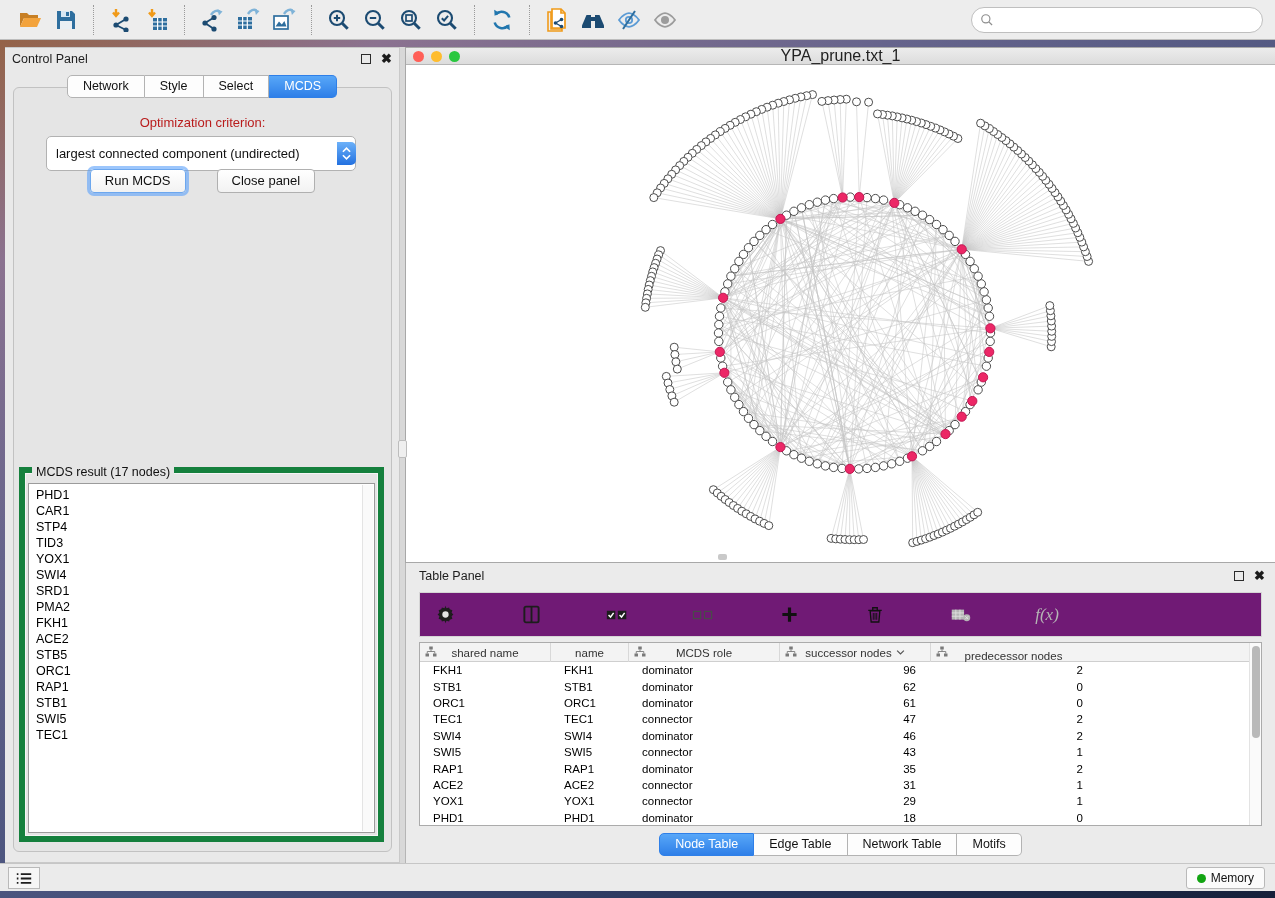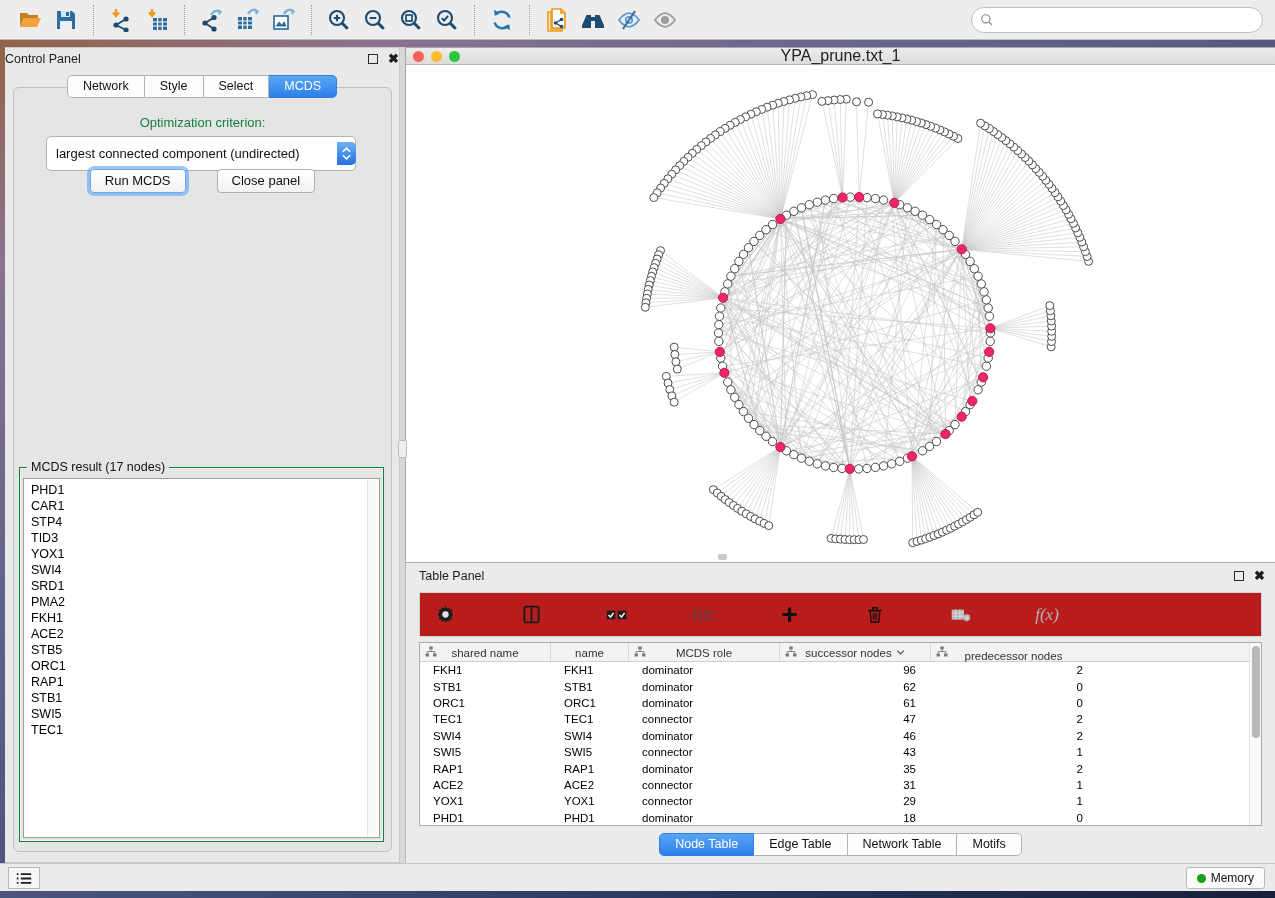--- a/index.html
+++ b/index.html
@@ -14,44 +14,44 @@
     background:#ededed; border-bottom:1px solid #bdbdbd; display:flex; align-items:center; padding-left:12px; }
   .tbtn { width:36px; height:32px; display:flex; align-items:center; justify-content:center; border-radius:4px; }
   .tb-sep { width:0; height:30px; border-left:1px dotted #9a9a9a; margin:0 9px; }
   .toolbar-search { position:absolute; right:12px; top:7px; width:292px; height:26px; background:#fff;
     border:1px solid #bfbfbf; border-radius:13px; display:flex; align-items:center; padding-left:8px; }
   .toolbar-search input { border:none; outline:none; flex:1; font-size:12px; background:transparent; height:20px; }
   
   .control-panel { position:absolute; left:5px; top:47px; width:395px; height:816px; background:#e9e9e9;
     border:1px solid #c9c9c9; border-left:none; }
   .cp-header { position:absolute; top:1px; left:0; right:0; height:20px; display:flex; align-items:center;
-    padding:0 0; font-size:12.5px; color:#1d1d1d; }
+    padding:0 7px; font-size:12.5px; color:#1d1d1d; }
   .panel-title { flex:1; }
   .float-ico { width:10px; height:10px; border:1.6px solid #2b2b2b; margin-right:10px; }
   .close-ico { font-size:13px; font-weight:bold; color:#1b1b1b; line-height:10px; }
   .cp-tabs { position:absolute; top:27px; left:0; right:0; display:flex; justify-content:center; z-index:3; }
   .tab { font-size:12.5px; color:#111; background:#fdfdfd; border:1px solid #b3b3b3; border-left:none;
     padding:3px 15px 4px; }
   .tab.first { border-left:1px solid #b3b3b3; border-radius:5px 0 0 5px; }
   .tab.last { border-radius:0 5px 5px 0; }
   .tab.active { background:linear-gradient(#58a7f8,#2e7fe8); color:#fff; border-color:#2e7fe8; }
   .cp-pane { position:absolute; left:8px; top:39px; width:379px; bottom:10px;
     background:#e5e5e5; border:1px solid #c2c2c2; border-radius:6px; }
-  .opt-label { position:absolute; top:27px; left:0; right:0; text-align:center; font-size:13px; color:#15803d; }
+  .opt-label { position:absolute; top:27px; left:0; right:0; text-align:center; font-size:13px; color:#b91c1c; }
   .dropdown { position:absolute; left:32px; top:48px; width:310px; height:35px; background:#fff;
     border:1px solid #b2b2b2; border-radius:5px; display:flex; align-items:center; }
   .dropdown .dd-text { flex:1; font-size:13px; padding-left:9px; color:#111; white-space:nowrap; }
   .dd-stepper { width:19px; height:23px; margin-right:-1px; border-radius:0 5px 5px 0;
     background:linear-gradient(#6cb1f9,#2371e0); display:flex; flex-direction:column; align-items:center; justify-content:center; }
   .dd-stepper svg { display:block; }
   .btn-row { position:absolute; top:81px; left:0; right:0; display:flex; justify-content:center; gap:31px; }
   .mac-btn { font-size:13px; color:#111; background:linear-gradient(#ffffff,#f2f2f2); border:1px solid #b0b0b0;
     border-radius:4px; padding:3px 14px 4px; }
   .mac-btn.focused { box-shadow:0 0 0 3px rgba(90,160,250,.6); border-color:#6ca7ee; }
-  .mcds-box { position:absolute; left:5px; right:7px; top:379px; bottom:9px; border:1px solid #15803d;
+  .mcds-box { position:absolute; left:5px; right:7px; top:379px; bottom:9px; border:6px solid #15803d;
     box-shadow:inset 0 0 0 1px rgba(255,255,255,.6);padding-left:28px; }
   .mcds-legend { position:absolute; top:-8px; left:7px; background:#e5e5e5; padding:0 4px; font-size:12.5px; color:#111; }
   .mcds-list { position:absolute; left:3px; right:3px; top:10px; bottom:3px; background:#fff;
     border:1px solid #9b9b9b; font-size:12.5px; line-height:16px; padding:3px 0 0 7px; overflow:hidden; }
   .mcds-scroll { position:absolute; top:1px; bottom:1px; right:1px; width:11px; background:#fafafa; border-left:1px solid #e4e4e4; }
   .mcds-item { color:#000; }
   
   .v-divider { position:absolute; left:400px; top:47px; width:5px; height:816px; background:#d8d8d8; }
   .v-handle { position:absolute; left:398px; top:440px; width:9px; height:18px; background:#efefef;
     border:1px solid #bdbdbd; border-radius:2px; z-index:4; }
@@ -65,21 +65,21 @@
   .tl.red{ background:#ff5f57; } .tl.yellow{ background:#febc2e; } .tl.green{ background:#29c73f; }
   .net-title { position:absolute; left:0; right:0; text-align:center; font-size:16px; color:#222; }
   .net-canvas { position:absolute; left:0; top:17px; right:0; bottom:0; background:#fff; }
   .net-canvas svg { width:100%; height:100%; display:block; }
   .net-hthumb { position:absolute; bottom:2px; left:312px; width:9px; height:6px; background:#c9c9c9; border-radius:2px; }
   
   .table-panel { position:absolute; left:405px; top:563px; width:870px; height:300px; background:#ebebeb;
     border-left:1px solid #b5b5b5; }
   .tp-header { position:absolute; top:3px; left:0; right:0; height:20px; display:flex; align-items:center;
     padding:0 10px 0 13px; font-size:12.5px; color:#1d1d1d; }
-  .tp-toolbar { position:absolute; left:13px; right:13px; top:29px; height:45px; background:#b91c1c;
+  .tp-toolbar { position:absolute; left:13px; right:13px; top:29px; height:45px; background:#701a75;
     border:1px solid #d5d5d5; display:flex; align-items:center; padding-left:6px;gap:48px; }
   .tpbtn { width:38px; height:36px; display:flex; align-items:center; justify-content:center; }
   .fx-label { font-family:"Liberation Serif", serif; font-style:italic; font-size:17px; color:#b5b5b5; }
   .tp-table { position:absolute; left:13px; right:13px; top:79px; height:184px; background:#fff; border:1px solid #ababab; }
   .thead { position:absolute; top:0; left:0; right:0; height:19px; background:#f3f3f3; border-bottom:1px solid #cfcfcf; display:flex; }
   .th { position:relative; height:19px; border-right:1px solid #d8d8d8; display:flex; align-items:center;
     justify-content:center; font-size:11.5px; color:#333; gap:4px; }
   .th .treeico { position:absolute; left:5px; top:3px; }
   .c0{ width:131px; } .c1{ width:78px; } .c2{ width:151px; } .c3{ width:151px; } .c4{ width:165px;align-items:flex-end; }
   .tbody { position:absolute; top:19px; left:0; right:12px; bottom:0; overflow:hidden; }

